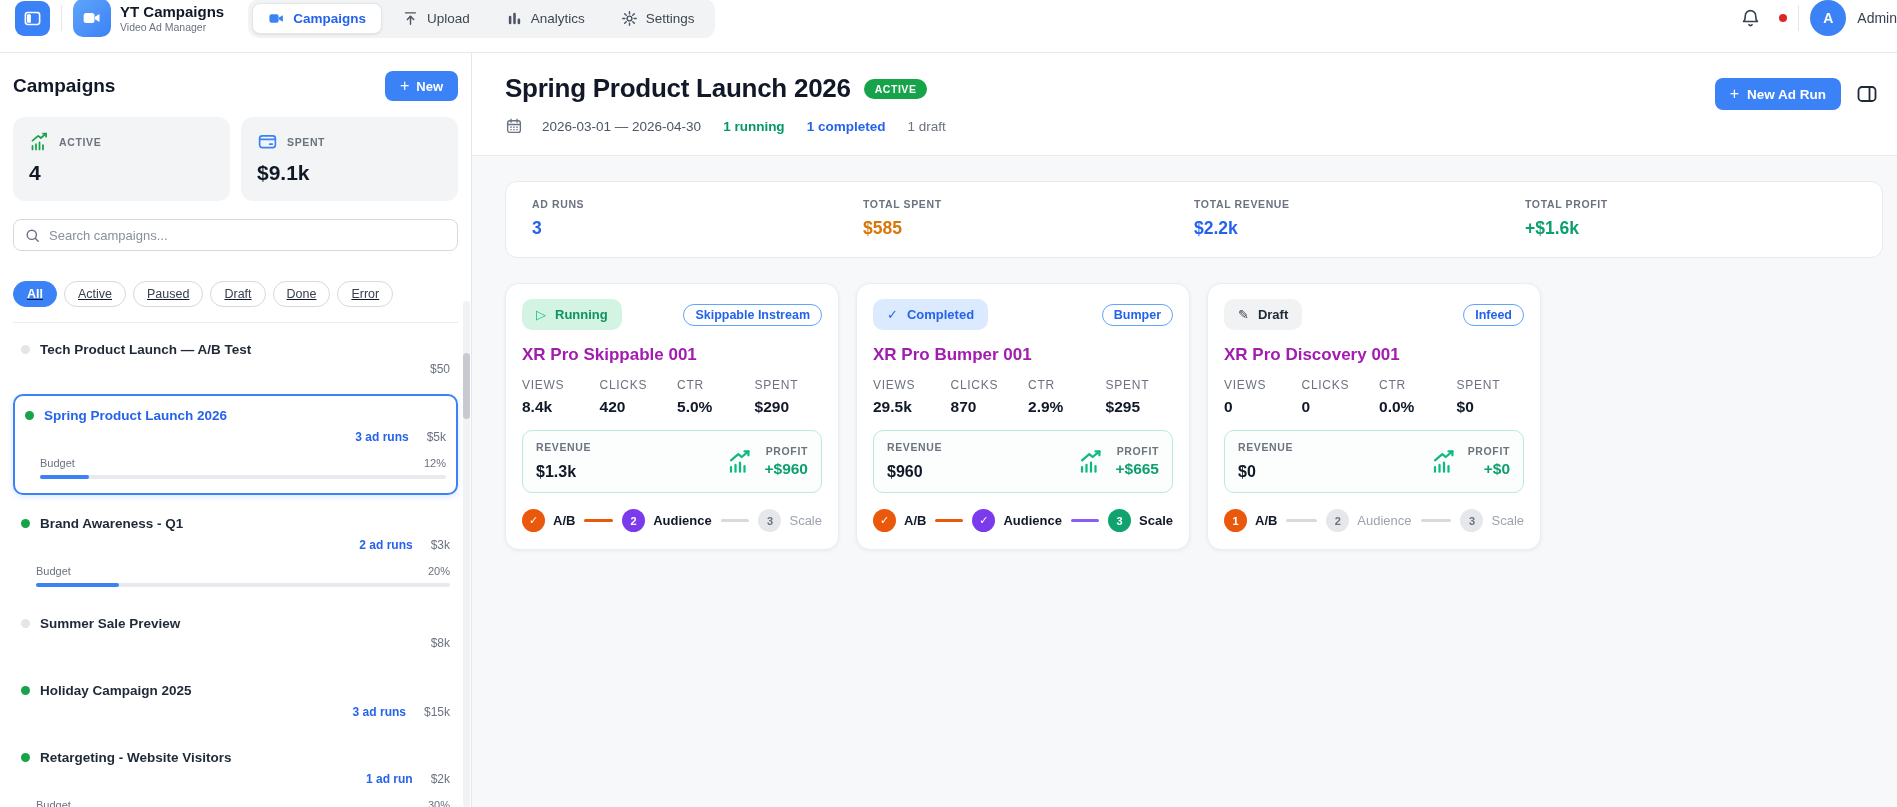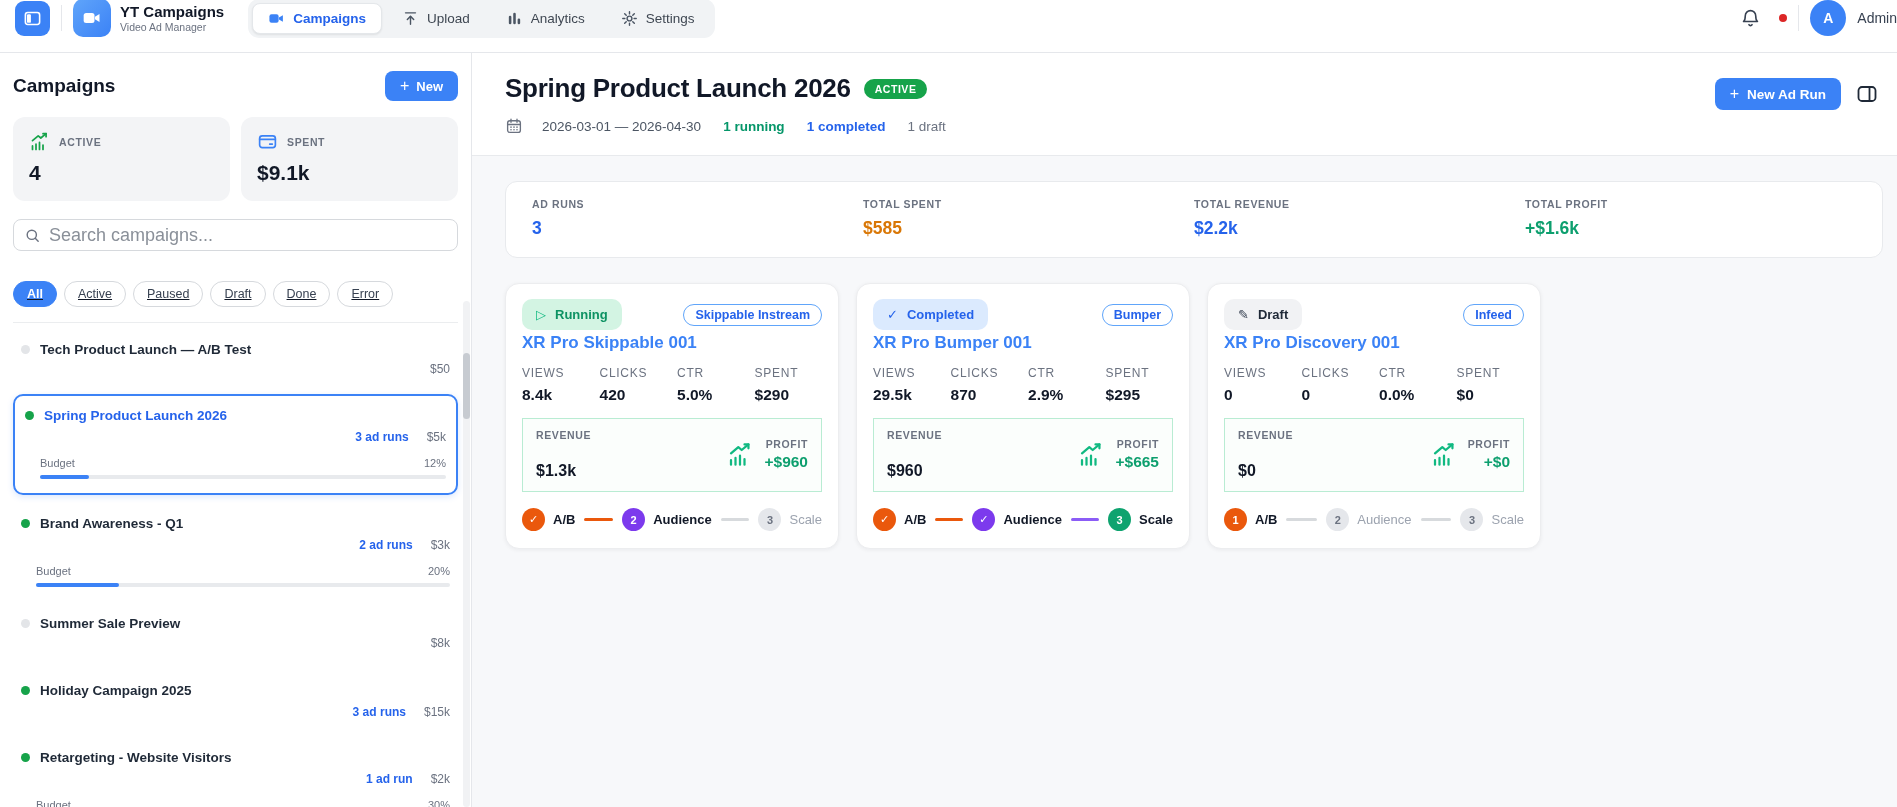--- a/index.html
+++ b/index.html
@@ -45,21 +45,21 @@
   .btn-new .plus { font-size:16px; font-weight:400; line-height:1; }
   .sb-stats { display:grid; grid-template-columns:1fr 1fr; gap:11px; margin-top:16px; }
   .sb-stat { background:#f3f4f6; border-radius:12px; padding:14px 16px; height:84px; }
   .sb-stat-row { display:flex; align-items:center; gap:9px; }
   .sb-stat-label { font-size:10.5px; font-weight:700; letter-spacing:.06em; color:#6b7280; }
   .sb-stat-value { font-size:21px; font-weight:700; color:#111827; margin-top:9px; }
   .icon-green { color:#16a34a; display:flex; }
   .icon-blue { color:#3b82f6; display:flex; }
   .sb-search { margin-top:18px; border:1px solid #d6d9dd; border-radius:8px; height:32px;
     display:flex; align-items:center; padding:0 10px; gap:8px; color:#6b7280; }
-  .sb-search input { border:none; outline:none; flex:1; font-size:18px; color:#4c1d95;
+  .sb-search input { border:none; outline:none; flex:1; font-size:13px; color:#4c1d95;
     font-family:inherit; background:transparent; }
   .sb-search input::placeholder { color:#8a9099; }
   .sb-chips { margin-top:30px; display:flex; gap:7px;text-decoration:underline; }
   .chip { border:1px solid #d6d9dd; background:#fff; border-radius:999px; padding:5px 13px;
     font-size:12.5px; color:#374151; cursor:pointer; white-space:nowrap; }
   .chip.active { background:#3b82f6; border-color:#3b82f6; color:#fff; font-weight:600; }
   .sb-sep { border-top:1px solid #ebedef; margin-top:15px; }
   .sb-list { margin-top:8px; }
   .camp-item { padding:11px 8px 12px 8px; border-radius:10px; cursor:pointer; }
   .camp-item.selected { border:2px solid #3b82f6; box-shadow:0 2px 6px rgba(59,130,246,.18);
@@ -118,28 +118,28 @@
     padding:8px 14px; font-size:13px; font-weight:600; }
   .status-badge[data-variant="running"] { background:#d3f4e3; color:#0d9263; }
   .status-badge[data-variant="running"] .badge-glyph { color:#10b981; }
   .status-badge[data-variant="completed"] { background:#dbeafe; color:#2563eb; }
   .status-badge[data-variant="completed"] .badge-glyph { color:#2563eb; }
   .status-badge[data-variant="draft"] { background:#f1f2f4; color:#1f2937; }
   .status-badge[data-variant="draft"] .badge-glyph { color:#374151; }
   .badge-glyph { font-size:13px; line-height:1; }
   .format-chip { border:1.5px solid #60a5fa; color:#2563eb; border-radius:999px;
     padding:3px 11px; font-size:12.5px; font-weight:600; white-space:nowrap; }
-  .run-title { margin-top:3px; font-size:17px; font-weight:700; color:#3b82f6; }
+  .run-title { margin-top:15px; font-size:17px; font-weight:700; color:#a21caf; }
   .run-metrics { margin-top:13px; display:grid; grid-template-columns:1.15fr 1.15fr 1.15fr 1fr; }
   .rm-label { font-size:12px; font-weight:400; letter-spacing:.06em; color:#6b7280; }
   .rm-value { font-size:15.5px; font-weight:700; color:#111827; margin-top:6px; }
-  .rev-box { margin-top:14px; border:1.5px solid #b9ecd3; background:#fbfefc; border-radius:0;
+  .rev-box { margin-top:14px; border:1.5px solid #b9ecd3; background:#fbfefc; border-radius:10px;
     padding:10px 13px 11px 13px; display:flex; align-items:center; justify-content:space-between; }
   .rev-label { font-size:10.5px; font-weight:700; letter-spacing:.06em; color:#6b7280; }
-  .rev-value { font-size:16px; font-weight:700; color:#111827; margin-top:21px; }
+  .rev-value { font-size:16px; font-weight:700; color:#111827; margin-top:10px; }
   .profit-wrap { display:flex; align-items:center; gap:9px; }
   .profit-icon { color:#10b981; display:flex; }
   .profit-label { font-size:10.5px; font-weight:700; letter-spacing:.06em; color:#6b7280; text-align:right; }
   .profit-value { font-size:15.5px; font-weight:700; color:#0d9f6e; margin-top:3px; text-align:right; }
   .pipeline { margin-top:16px; display:flex; align-items:center; }
   .step { display:flex; align-items:center; }
   .step-circle { width:23px; height:23px; border-radius:50%; display:flex; align-items:center;
     justify-content:center; font-size:11px; font-weight:700; color:#fff; }
   .step-circle[data-variant="orange"] { background:#ea580c; }
   .step-circle[data-variant="purple"] { background:#7c3aed; }

